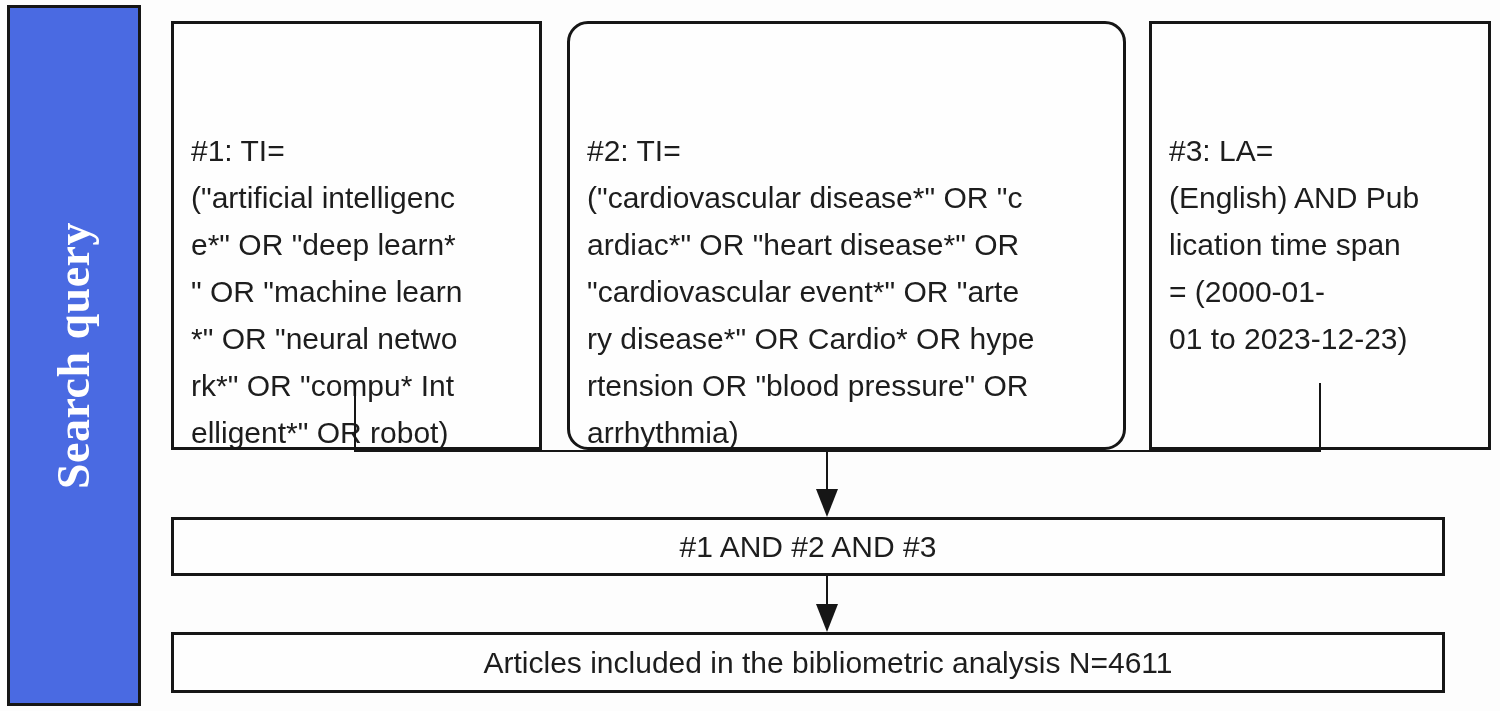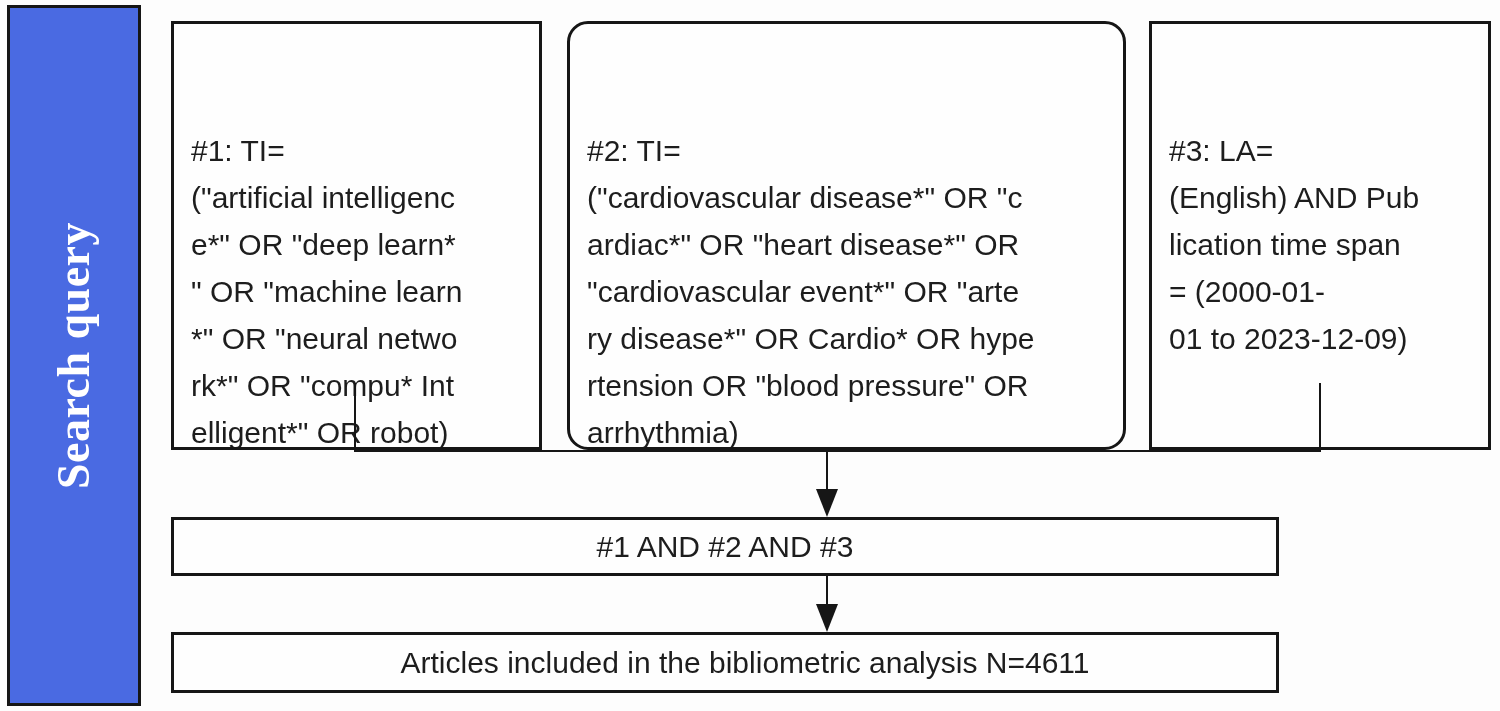--- a/index.html
+++ b/index.html
@@ -39,21 +39,21 @@
   .a1stem{left:826px;top:451px;width:2px;height:41px;}
   .a2stem{left:826px;top:576px;width:2px;height:33px;}
   .arrow-head{
     position:absolute;width:0;height:0;
     border-left:11px solid transparent;border-right:11px solid transparent;
     border-top:28px solid var(--border-black);
   }
   .a1head{left:816px;top:489px;}
   .a2head{left:816px;top:604px;}
   .wide-box{
-    position:absolute;left:171px;width:1108px;box-sizing:border-box;
+    position:absolute;left:171px;width:1274px;box-sizing:border-box;
     border:3px solid var(--border-black);background:var(--box-bg);
     display:flex;align-items:center;justify-content:center;
     font-size:30px;color:var(--text-dark);white-space:nowrap;
   }
   .and-box{top:517px;height:59px;}
   .result-box{top:632px;height:61px;padding-left:40px;}
 </style>
 </head>
 <body>
 
@@ -81,21 +81,21 @@
 ry disease*" OR Cardio* OR hype
 rtension OR "blood pressure" OR
 arrhythmia)</div>
   </div>
 
   <div class="qbox box3">
     <div>#3: LA=
 (English) AND Pub
 lication time span
 = (2000-01-
-01 to 2023-12-09)</div>
+01 to 2023-12-23)</div>
   </div>
 
   <div class="line vline1"></div>
   <div class="line vline2"></div>
   <div class="line hline"></div>
 
   <div class="line a1stem"></div>
   <div class="arrow-head a1head"></div>
 
   <div class="wide-box and-box">

